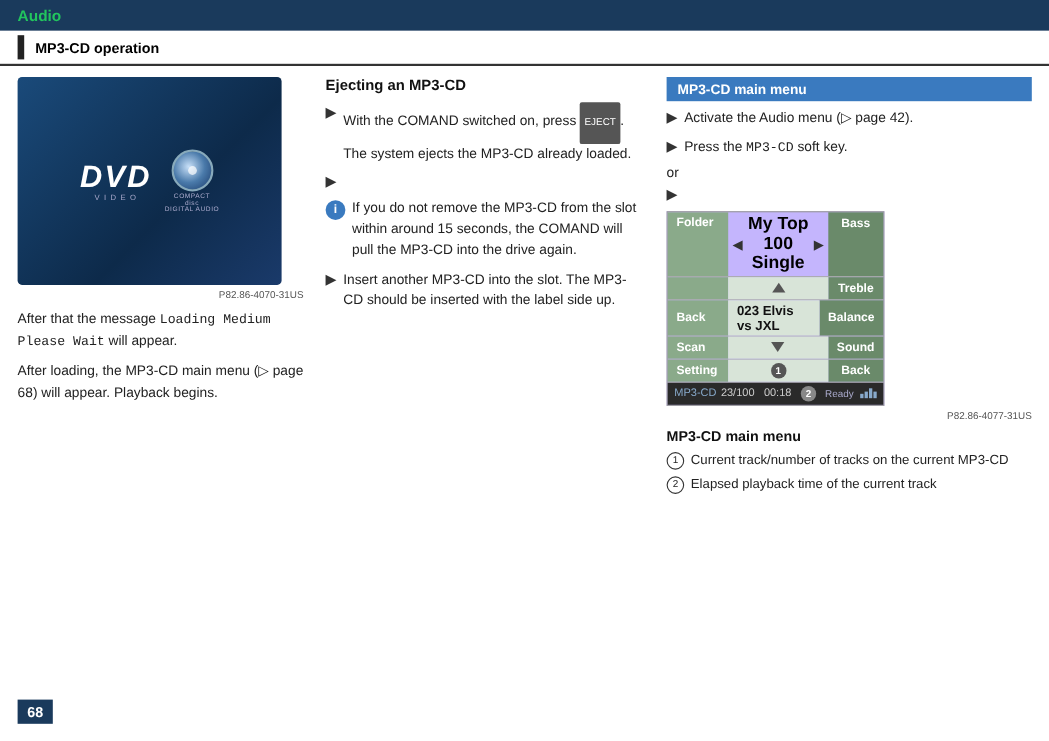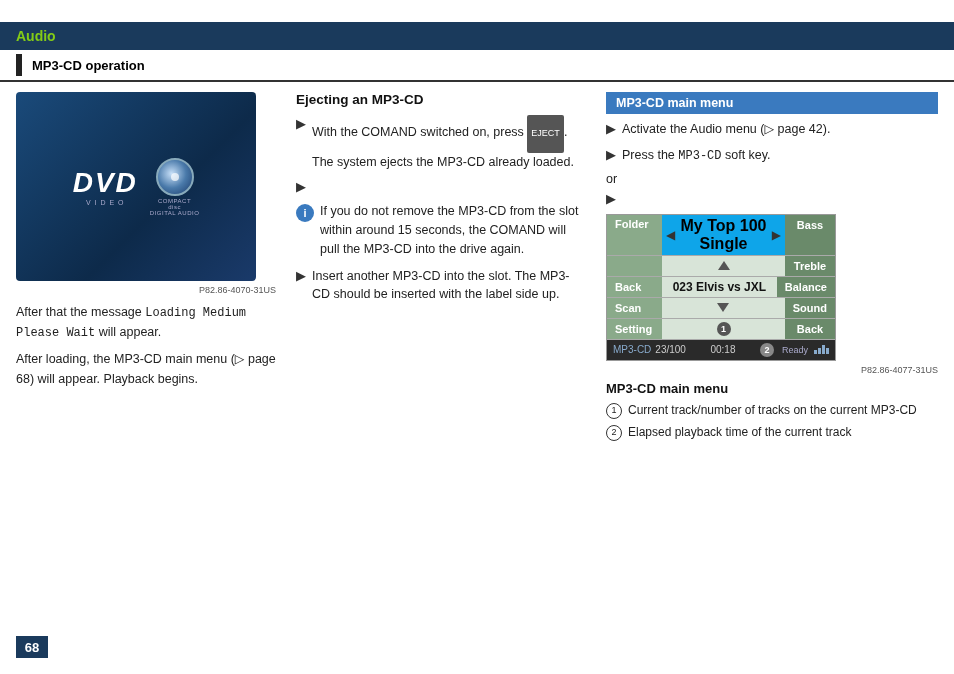--- a/index.html
+++ b/index.html
@@ -9,25 +9,24 @@
       font-family: Arial, Helvetica, sans-serif;
       font-size: 13px;
       background: #fff;
       overflow: hidden;
       position: relative;
     }
 
     
     .header {
       background: #1a3a5c;
-      color: #84cc16;
+      color: #22c55e;
       padding: 6px 16px;
       font-size: 14px;
       font-weight: bold;
-      margin-top: 22px;
     }
     .subheader {
       background: #fff;
       padding: 4px 16px 4px 16px;
       font-size: 13px;
       font-weight: bold;
       border-bottom: 2px solid #333;
       display: flex;
       align-items: center;
     }
@@ -219,22 +218,22 @@
       margin-bottom: 6px;
     }
 
     .menu-bullets {
       margin-bottom: 8px;
     }
 
     
     .mp3-ui {
       border: 1.5px solid #999;
-      background: #0ea5e9;
-      width: 230px;
+      background: #c4b5fd;
+      width: 198px;
       margin-bottom: 4px;
       font-size: 11px;
     }
 
     .mp3-folder-label {
       background: #8aaa8a;
       color: #fff;
       padding: 3px 8px;
       font-size: 11px;
       font-weight: bold;

